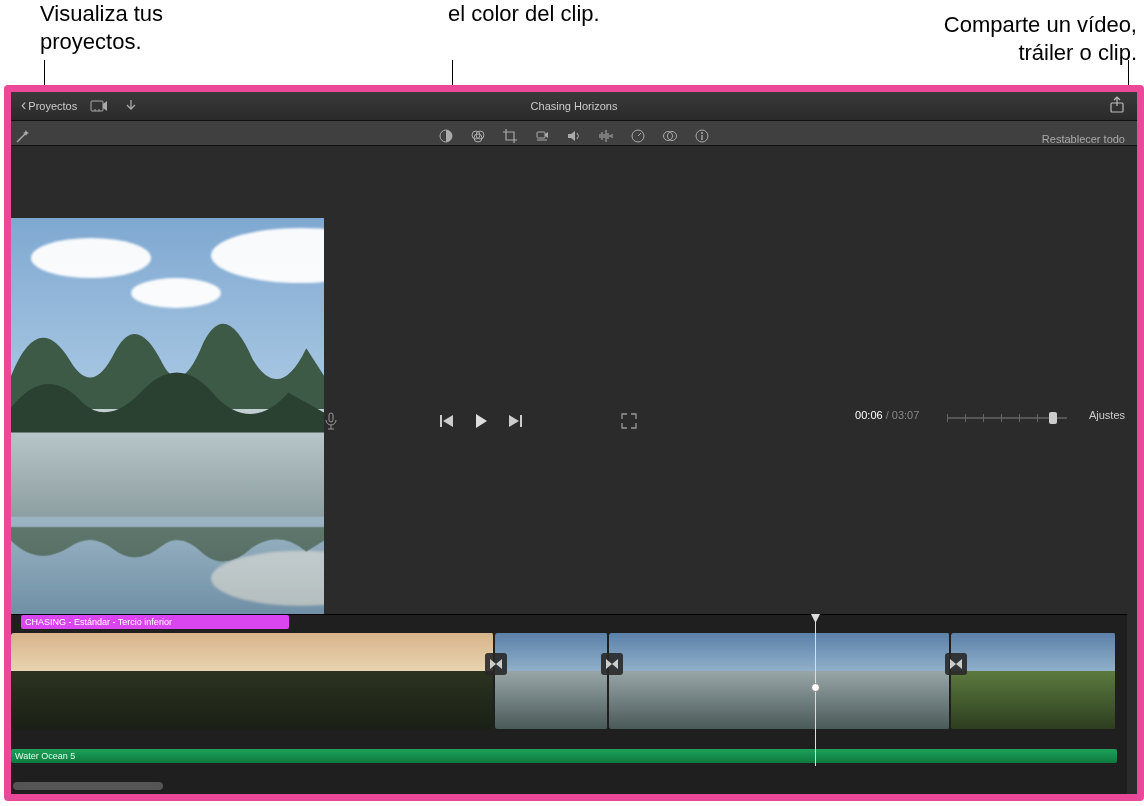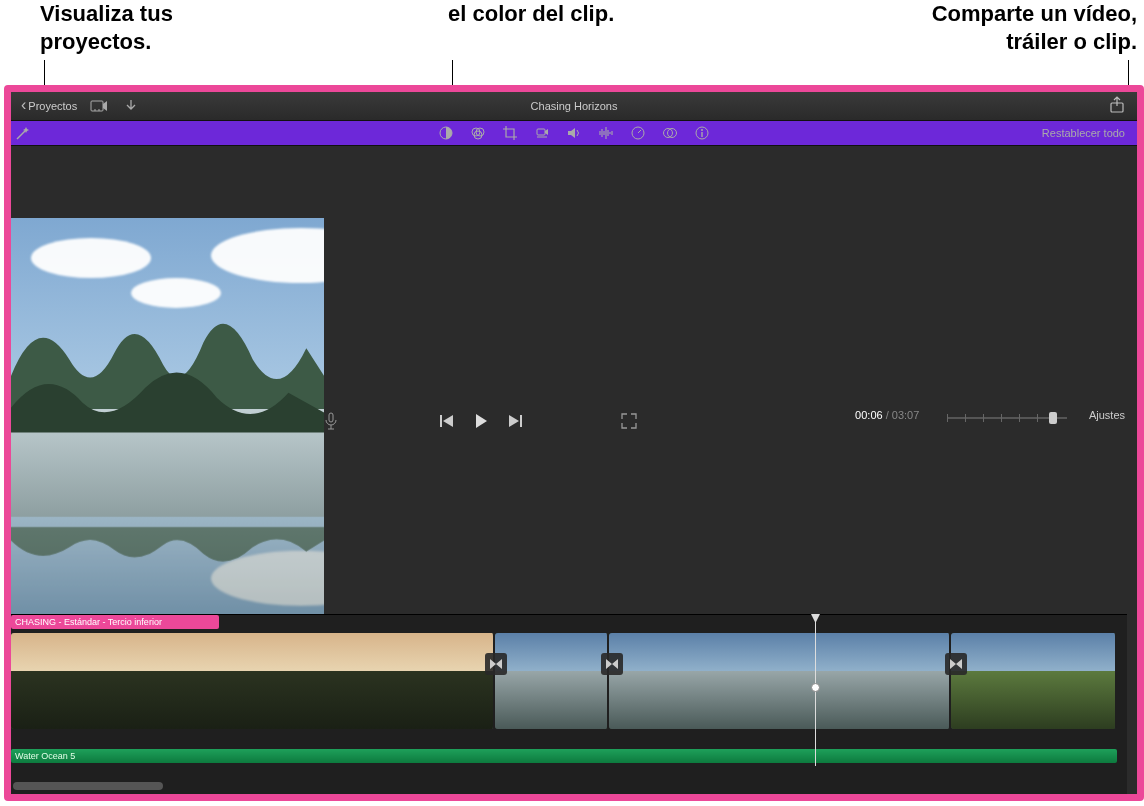--- a/index.html
+++ b/index.html
@@ -1,33 +1,33 @@
 <!DOCTYPE html>
 <html><head>
 <meta charset="utf-8">
 <style>
   * { box-sizing: border-box; margin: 0; padding: 0; }
   html, body { width: 1144px; height: 806px; font-family: -apple-system, "Helvetica Neue", Arial, sans-serif; background:#fff; color:#333; overflow:hidden; }
-  .callouts { position:relative; height:85px; width:1144px;font-weight:bold; }
+  .callouts { position:relative; height:85px; width:1144px; }
   .callout { position:absolute; font-size:22px; line-height:1.28; color:#000; }
   .callout.left { left:40px; top:0; }
   .callout.mid { left:448px; top:0; }
-  .callout.right { right:7px; top:0; text-align:right; }
+  .callout.right { right:7px; top:11px; text-align:right; }
   .line { position:absolute; background:#000; }
 
   .app { position:relative; width:1140px; height:716px; margin-left:4px; background:#2b2b2b; border:7px solid #ec4899; border-radius:4px; overflow:hidden; }
   .titlebar { height:28px; background:linear-gradient(#3a3a3a,#2a2a2a); display:flex; align-items:center; padding:0 10px; position:relative; }
   .titlebar .left-grp { display:flex; align-items:center; gap:12px; }
   .back-btn { display:flex; align-items:center; color:#ccc; font-size:11px; cursor:pointer; }
   .chev-left::before { content:"‹"; font-size:16px; margin-right:2px; color:#bbb; line-height:10px; }
   .icon-btn { width:20px; height:18px; display:inline-flex; align-items:center; justify-content:center; color:#aaa; cursor:pointer; }
   .project-title { position:absolute; left:0; right:0; text-align:center; color:#ccc; font-size:11px; }
   .share-btn { position:absolute; right:12px; top:4px; color:#bbb; cursor:pointer; }
 
-  .inspector-bar { height:26px; background:#6d28d9; display:flex; align-items:center; position:relative; padding:0 2px; border-top:1px solid #111; border-bottom:1px solid #111;}
+  .inspector-bar { height:26px; background:#404040; display:flex; align-items:flex-end; position:relative; padding:0 2px; border-top:1px solid #111; border-bottom:1px solid #111;}
   .inspector-left { display:flex; align-items:center; gap:8px;}
   .inspector-center { position:absolute; left:0; right:0; display:flex; justify-content:center; gap:14px; }
   .inspector-center .ic { width:18px; height:18px; color:#aaa; cursor:pointer; display:flex; align-items:center; justify-content:center;}
   .reset { position:absolute; right:12px; color:#aaa; font-size:11px; cursor:pointer;}
 
   .viewer-area { height:538px; background:#2b2b2b; display:flex; align-items:center; }
   .viewer { width:706px; height:398px; background:#000; margin-top:4px; position:relative; overflow:hidden; }
   
   .sky { position:absolute; inset:0; height:45%; background:linear-gradient(#7fa8d1,#a9c8e3); }
   .cloud { position:absolute; background:#fff; border-radius:50%; filter:blur(1px); opacity:.95;}
@@ -44,21 +44,21 @@
   .time-txt { position:absolute; left:0; right:0; text-align:center; font-size:11px; color:#fff;}
   .time-txt .dur{ color:#888;}
   .zoom { position:absolute; right:70px; top:2px; width:120px; height:14px; display:flex; align-items:center;}
   .zoom-track{ flex:1; height:2px; background:#555; position:relative;}
   .zoom-ticks{position:absolute;inset:0;}
   .zoom-ticks span{position:absolute;top:-3px;width:1px;height:8px;background:#666;}
   .zoom-knob{ position:absolute; right:10px; top:-5px; width:8px; height:12px; background:#ccc; border-radius:2px;}
   .ajustes{ position:absolute; right:12px; top:0; font-size:11px; color:#ccc; cursor:pointer;}
 
   .timeline { position:absolute; left:0; right:10px; bottom:0; height:180px; background:#1f1f1f; border-top:1px solid #000;}
-  .title-clip{ position:absolute; left:0; top:0; height:14px; width:208px; background:#ec4899; color:#fff; font-size:9px; line-height:14px; padding-left:4px; border-radius:2px;}
+  .title-clip{ position:absolute; left:10px; top:0; height:14px; width:268px; background:#d946ef; color:#fff; font-size:9px; line-height:14px; padding-left:4px; border-radius:2px;}
   .video-track{ position:absolute; left:0; right:0; top:18px; height:96px; display:flex; gap:0;}
   .vclip{ height:96px; border-right:2px solid #1f1f1f; background:#3b4b3f; position:relative; overflow:hidden; border-radius:3px;}
   .vclip.c1{width:484px;}
   .vclip.c2{width:114px;}
   .vclip.c3{width:342px;}
   .vclip.c4{width:166px;}
   .thumb-sky{position:absolute;inset:0;height:40%;background:linear-gradient(#d7b48a,#e8d4b0);}
   .thumb-sky.blue{background:linear-gradient(#5b80a8,#90b0ca);}
   .thumb-ground{position:absolute;bottom:0;left:0;right:0;height:60%;background:linear-gradient(#2b3320,#1a2015);}
   .thumb-ground.water{background:linear-gradient(#98a6a8,#4a5a58);}

